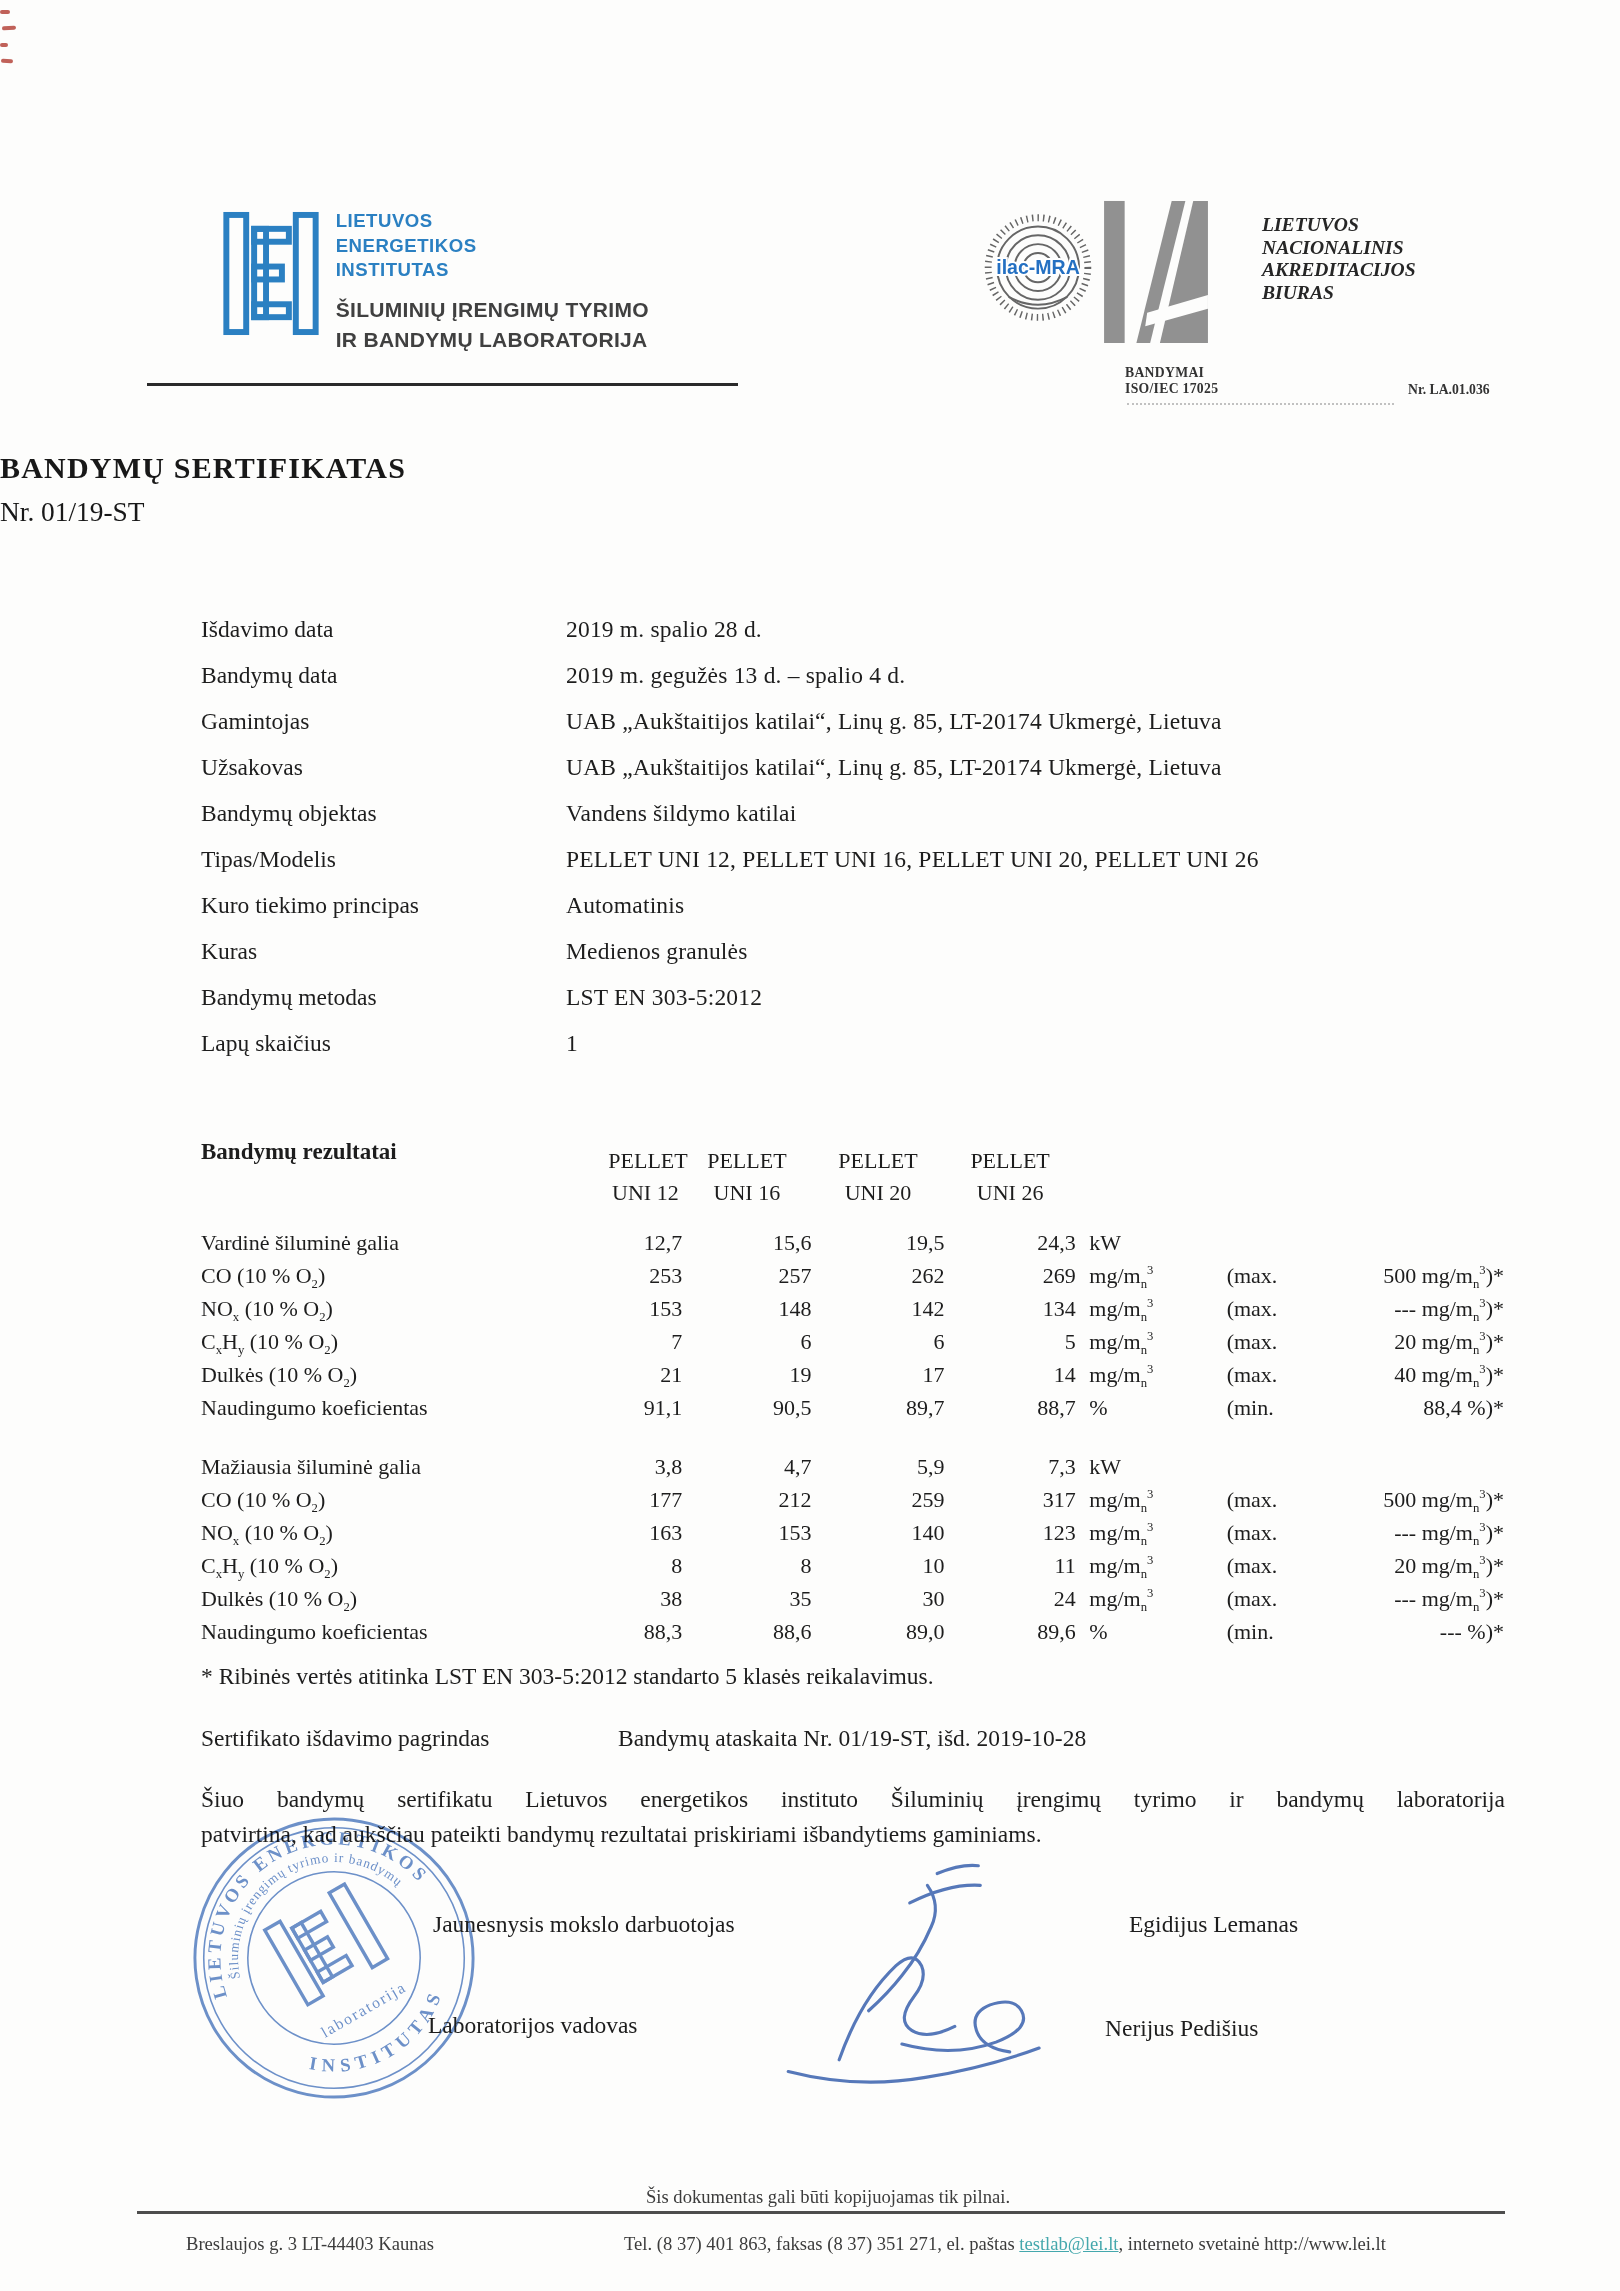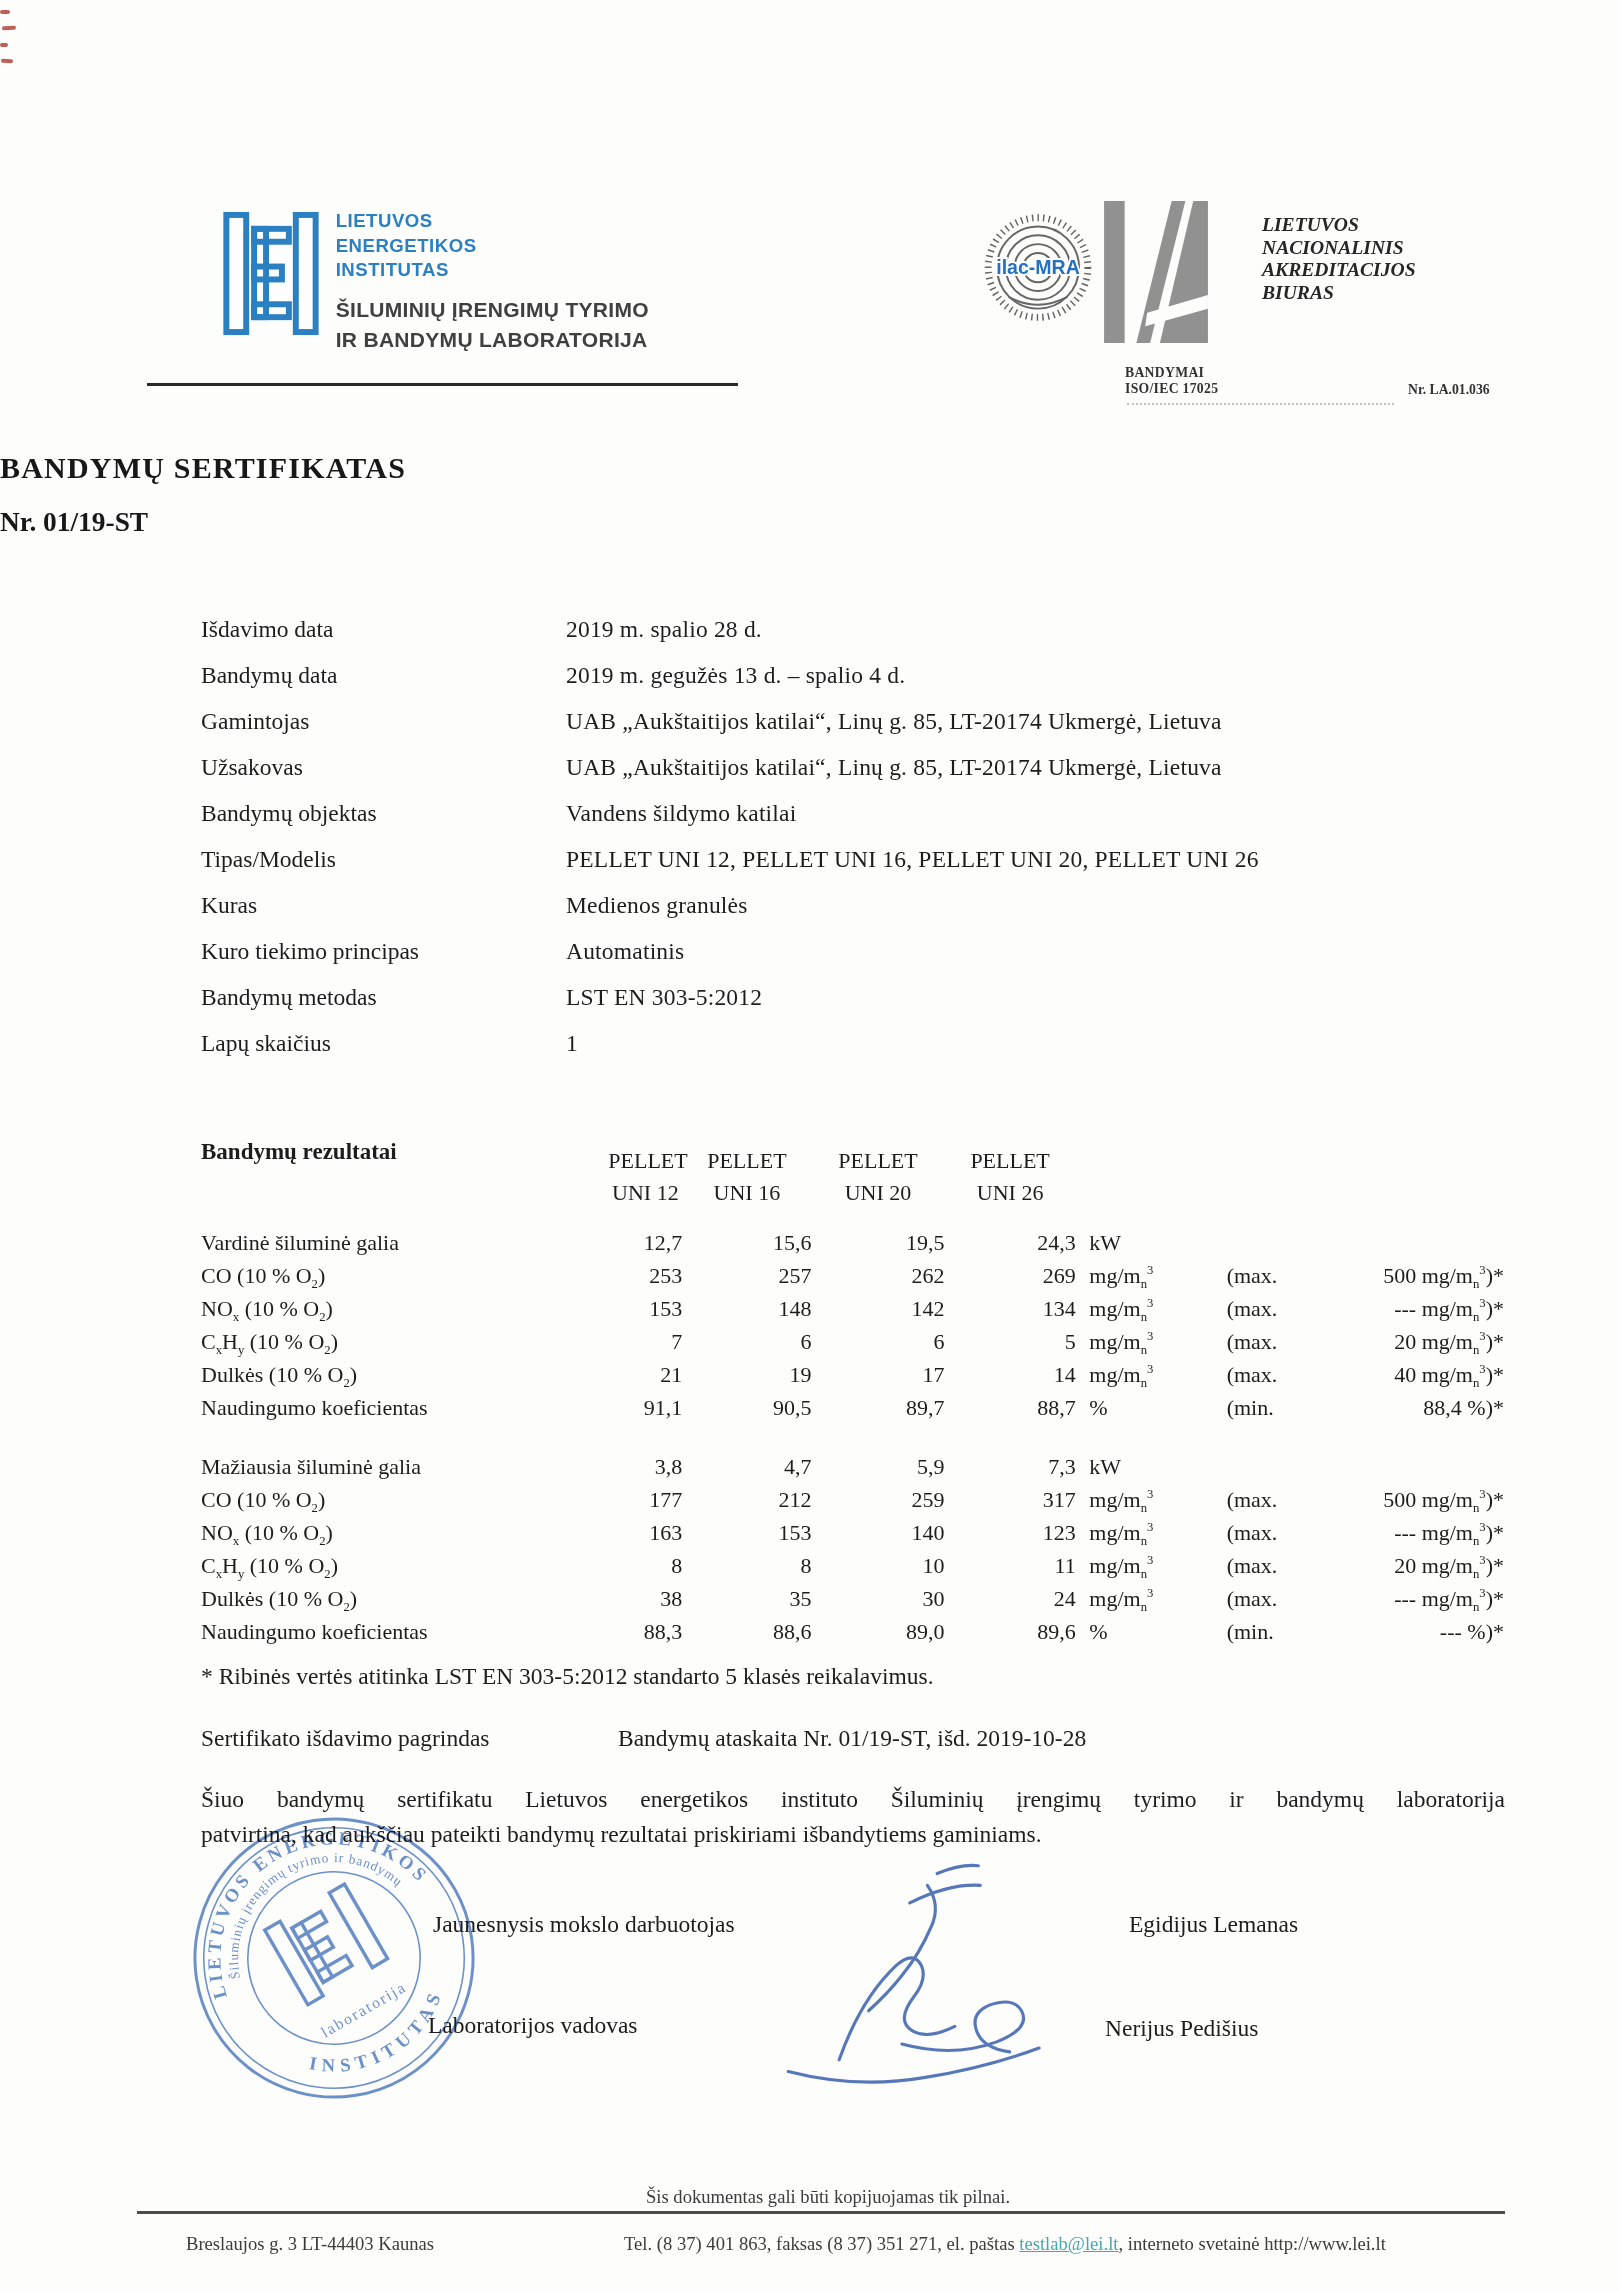--- a/index.html
+++ b/index.html
@@ -26,21 +26,21 @@
   #ilac-logo{left:983px;top:207px;width:110px;height:129px}
   #la-logo{left:1104px;top:199px;width:104px;height:144px}
   #accr-text{left:1262px;top:214px;font-style:italic;font-weight:bold;font-size:19.6px;line-height:22.5px;color:#262626}
   #scope{left:1125px;top:365px;font-weight:bold;font-size:13.7px;line-height:15.7px;color:#333;letter-spacing:0.3px}
   #scope-dots{left:1127px;top:403px;width:267px;border-top:2px dotted #b3b3b3;height:0;opacity:.8}
   #accr-no{left:1408px;top:382px;font-weight:bold;font-size:13.7px;color:#333}
 
   
   #title-block{left:0;top:451px;width:1620px;text-align:left}
   #title-main{font-weight:bold;font-size:30px;letter-spacing:1.2px;color:#181818}
-  #title-number{font-weight:bold;font-size:27.4px;margin-top:22px;color:#181818}
+  #title-number{font-weight:normal;font-size:27.4px;margin-top:12px;color:#181818}
 
   
   #info-fields{left:201px;top:616px;width:1313px}
   .ifrow{display:flex;height:46px;align-items:baseline}
   .iflabel{width:365px;flex:0 0 auto;font-size:23.5px}
   .ifvalue{font-size:23.5px;letter-spacing:0.2px}
 
   
   #results{left:201px;top:1135px}
   #res-table{border-collapse:collapse;table-layout:fixed;width:1303px}
@@ -170,26 +170,26 @@
     </div>
     <div class="ifrow">
       <div class="iflabel">Bandymų objektas</div>
       <div class="ifvalue">Vandens šildymo katilai</div>
     </div>
     <div class="ifrow">
       <div class="iflabel">Tipas/Modelis</div>
       <div class="ifvalue">PELLET UNI 12, PELLET UNI 16, PELLET UNI 20, PELLET UNI 26</div>
     </div>
     <div class="ifrow">
+      <div class="iflabel">Kuro tiekimo principas</div>
+      <div class="ifvalue">Automatinis</div>
+    </div>
+    <div class="ifrow">
       <div class="iflabel">Kuras</div>
       <div class="ifvalue">Medienos granulės</div>
-    </div>
-    <div class="ifrow">
-      <div class="iflabel">Kuro tiekimo principas</div>
-      <div class="ifvalue">Automatinis</div>
     </div>
     <div class="ifrow">
       <div class="iflabel">Bandymų metodas</div>
       <div class="ifvalue">LST EN 303-5:2012</div>
     </div>
     <div class="ifrow">
       <div class="iflabel">Lapų skaičius</div>
       <div class="ifvalue">1</div>
     </div>
   </div>

